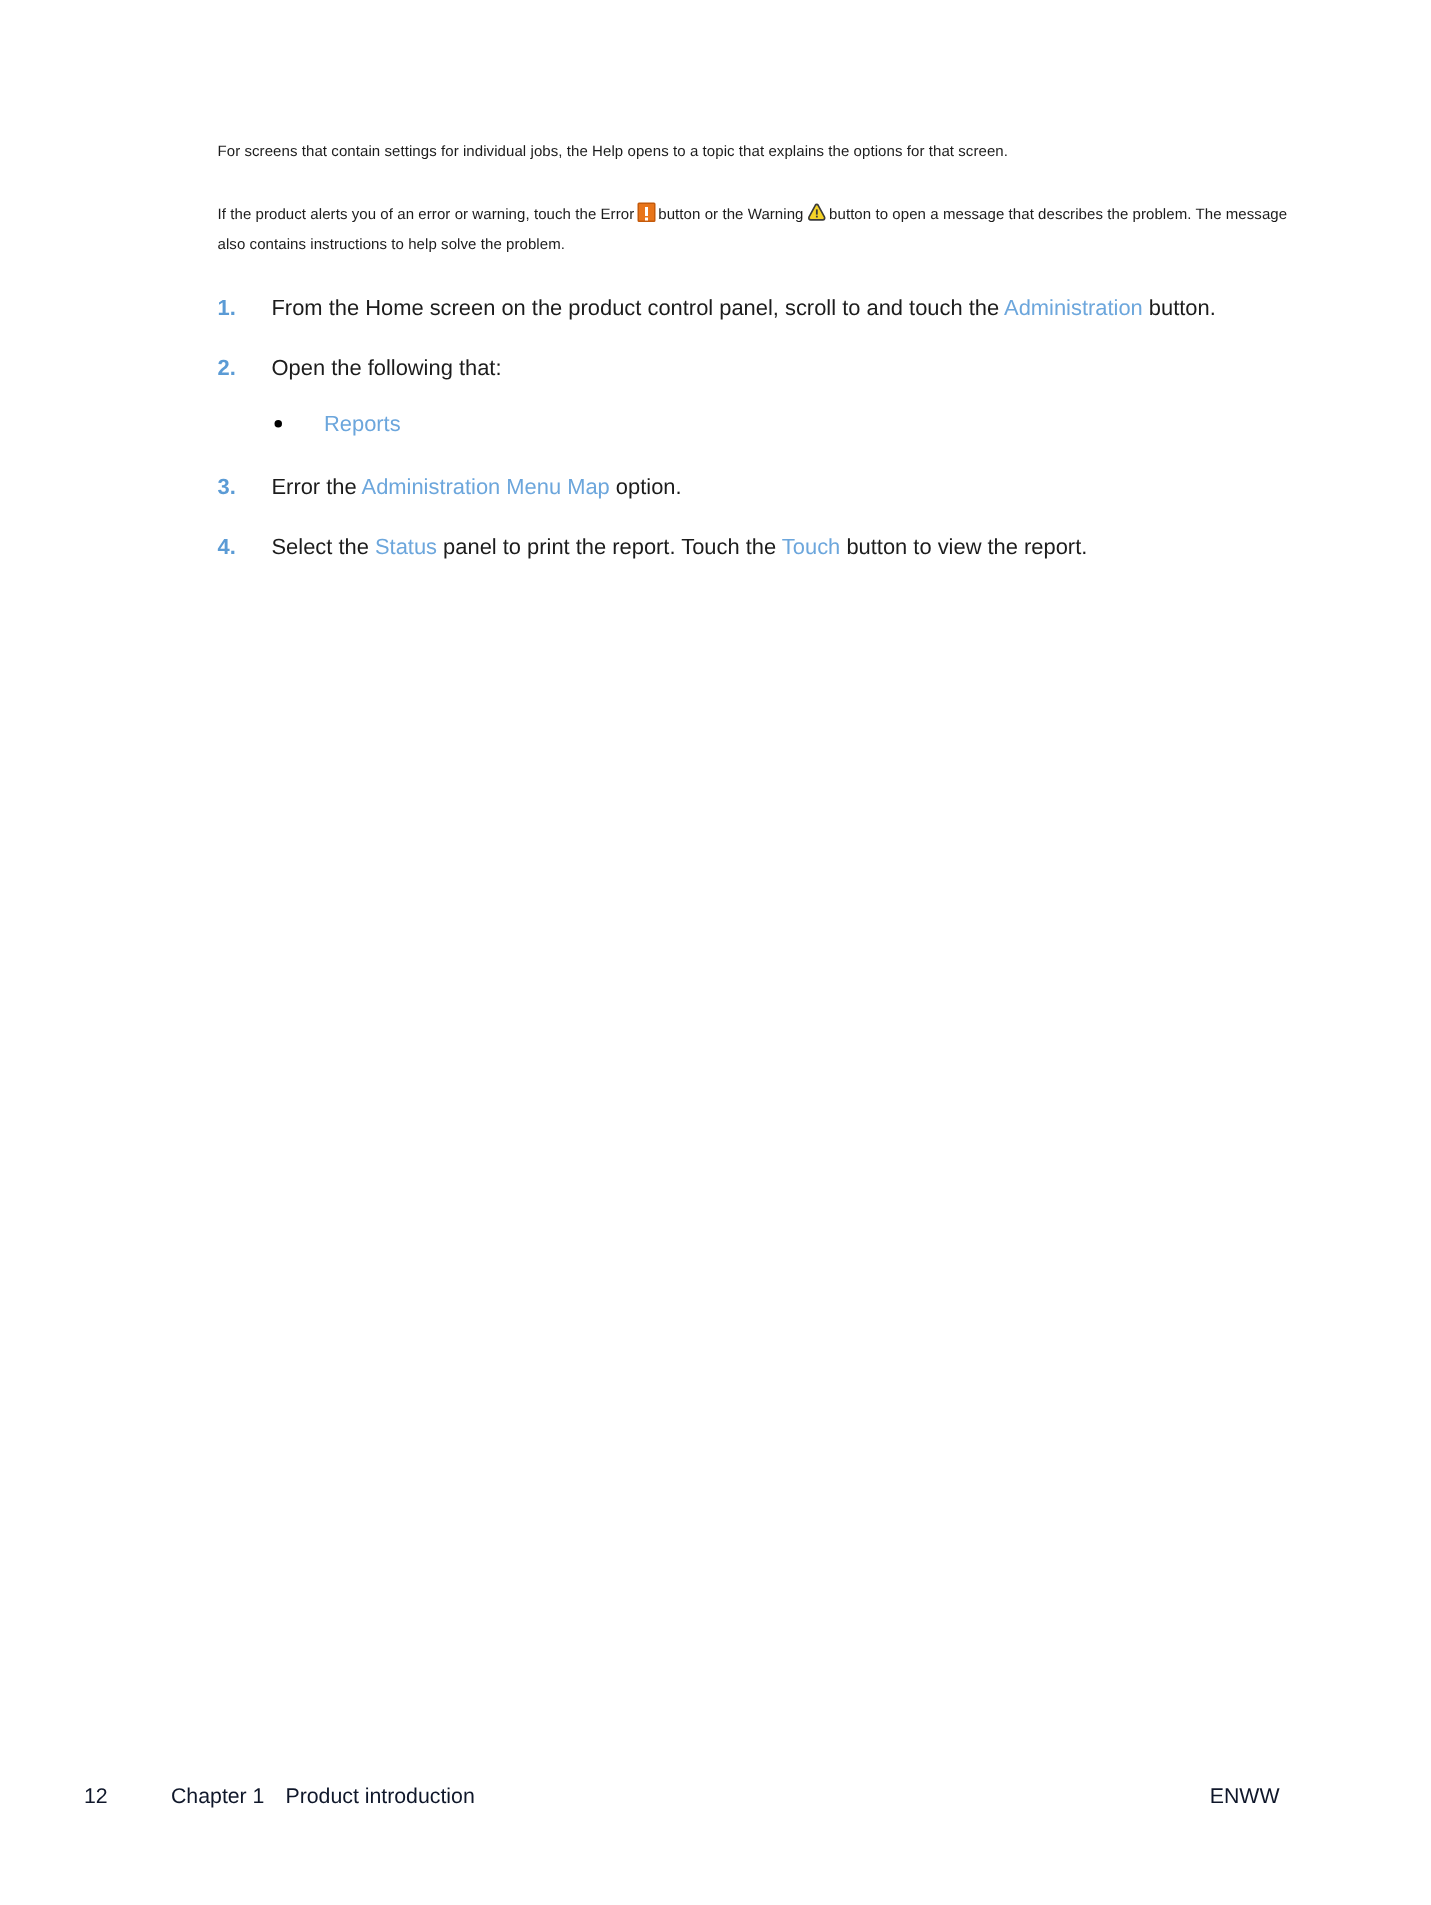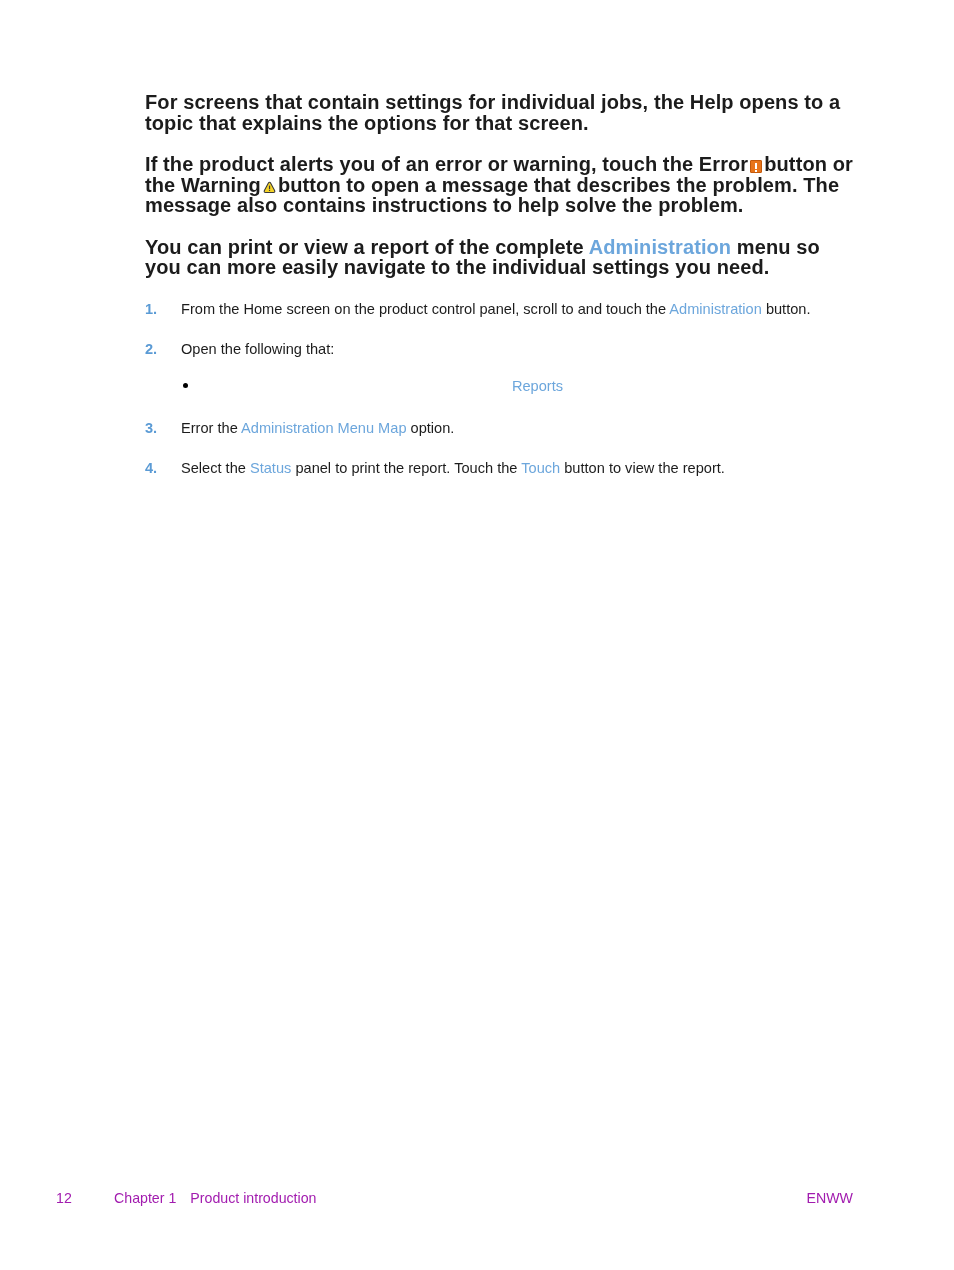--- a/index.html
+++ b/index.html
@@ -29,25 +29,24 @@
   
   .content {
     position: absolute;
     left: 145px;
     top: 92px;
     width: 714px;
   }
 
   p.body-para {
     margin: 0 0 21px 0;
-    font-size: 20px;
+    font-size: 10px;
     line-height: 20.5px;
     color: #1c1c1c;
     letter-spacing: 0.005em;
-    font-weight: bold;
   }
 
   .link {
     color: #6ca6dc;
   }
 
   
   .inline-icon {
     display: inline-block;
     vertical-align: -2px;
@@ -109,21 +108,20 @@
     font-weight: bold;
     color: #5b9bd5;
     font-size: 14.6px;
   }
 
   
   ul.bullets {
     list-style: none;
     margin: 16px 0 0 0;
     padding: 0;
-    text-align: center;
   }
   ul.bullets > li {
     position: relative;
     padding-left: 35px;
     margin-bottom: 19px;
     font-size: 14.6px;
     line-height: 20px;
     color: #6ca6dc;
   }
   ul.bullets > li:last-child {
@@ -144,21 +142,21 @@
   }
 
   
   .footer {
     position: absolute;
     left: 56px;
     right: 85px;
     top: 1190px;
     height: 22px;
     font-size: 14.2px;
-    color: #a21caf;
+    color: #0f172a;
   }
   .footer .f-left {
     position: absolute;
     left: 0;
     top: 0;
     white-space: nowrap;
   }
   .footer .f-pagenum {
     display: inline-block;
     min-width: 58px;
@@ -182,21 +180,20 @@
   <div class="content">
 
     <p class="body-para"><span>For screens that contain settings for individual jobs, the Help opens to a topic that explains the options for that screen.</span></p>
 
     <p class="body-para"><span>If the product alerts you of an error or warning, touch the Error</span><span class="inline-icon icon-error"><span class="bang"></span><span class="dot"></span></span><span>button or the Warning</span><span class="inline-icon icon-warning"><svg width="13" height="13" viewBox="0 0 13 13" aria-hidden="true">
             <path d="M6.5 1.2 C6.95 1.2 7.25 1.5 7.45 1.85 L11.6 9.6 C11.85 10.1 11.95 10.55 11.65 11 C11.4 11.4 10.95 11.55 10.5 11.55 L2.5 11.55 C2.05 11.55 1.6 11.4 1.35 11 C1.05 10.55 1.15 10.1 1.4 9.6 L5.55 1.85 C5.75 1.5 6.05 1.2 6.5 1.2 Z" fill="#f5d327" stroke="#3a3a3a" stroke-width="1.1" stroke-linejoin="round"></path>
             <rect x="5.95" y="4.6" width="1.2" height="3.5" fill="#3a3a3a"></rect>
             <rect x="5.95" y="8.8" width="1.2" height="1.2" fill="#3a3a3a"></rect>
           </svg></span><span>button to open a message that describes the problem. The message also contains instructions to help solve the problem.</span></p>
 
-    <p class="body-para"><span>You can print or view a report of the complete</span> <span class="link">Administration</span> <span>menu so you can more easily navigate to the individual settings you need.</span></p>
 
     <ol class="steps">
 
       <li>
         <span class="marker">1.</span><span>From the Home screen on the product control panel, scroll to and touch the</span> <span class="link">Administration</span> <span>button.</span>
       </li>
 
       <li>
         <span class="marker">2.</span><span>Open the following that:</span>
         <ul class="bullets">

